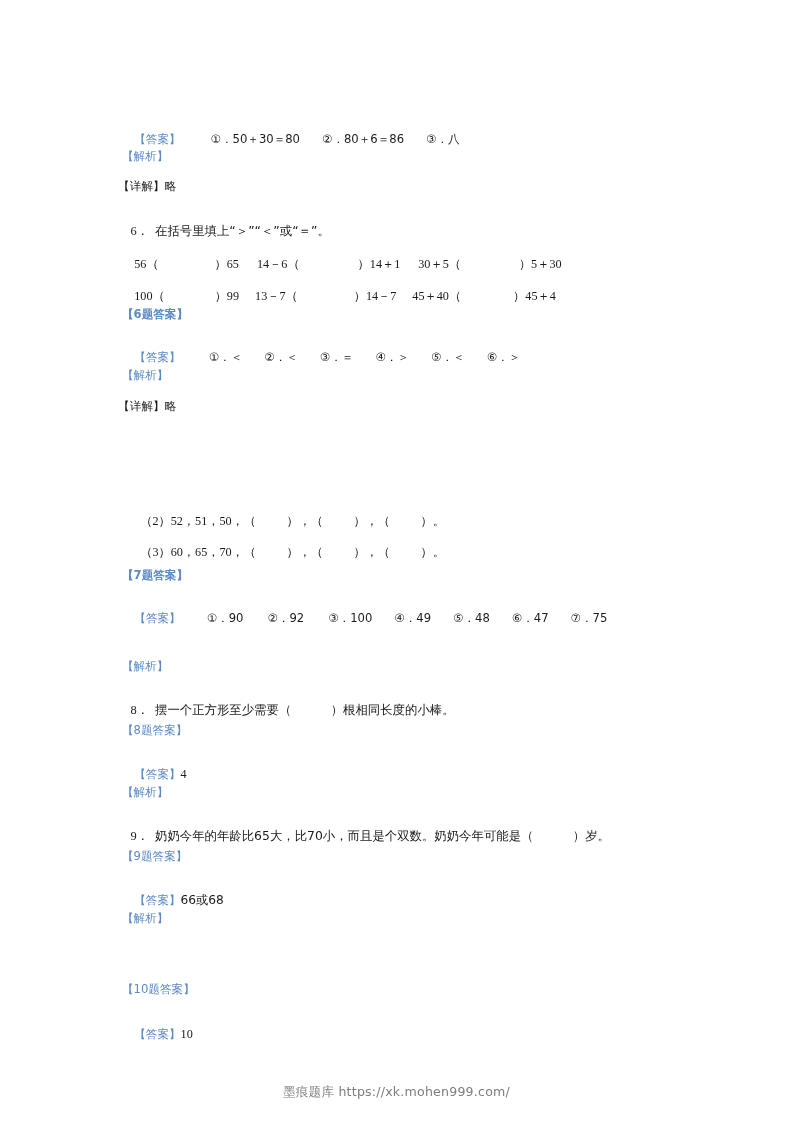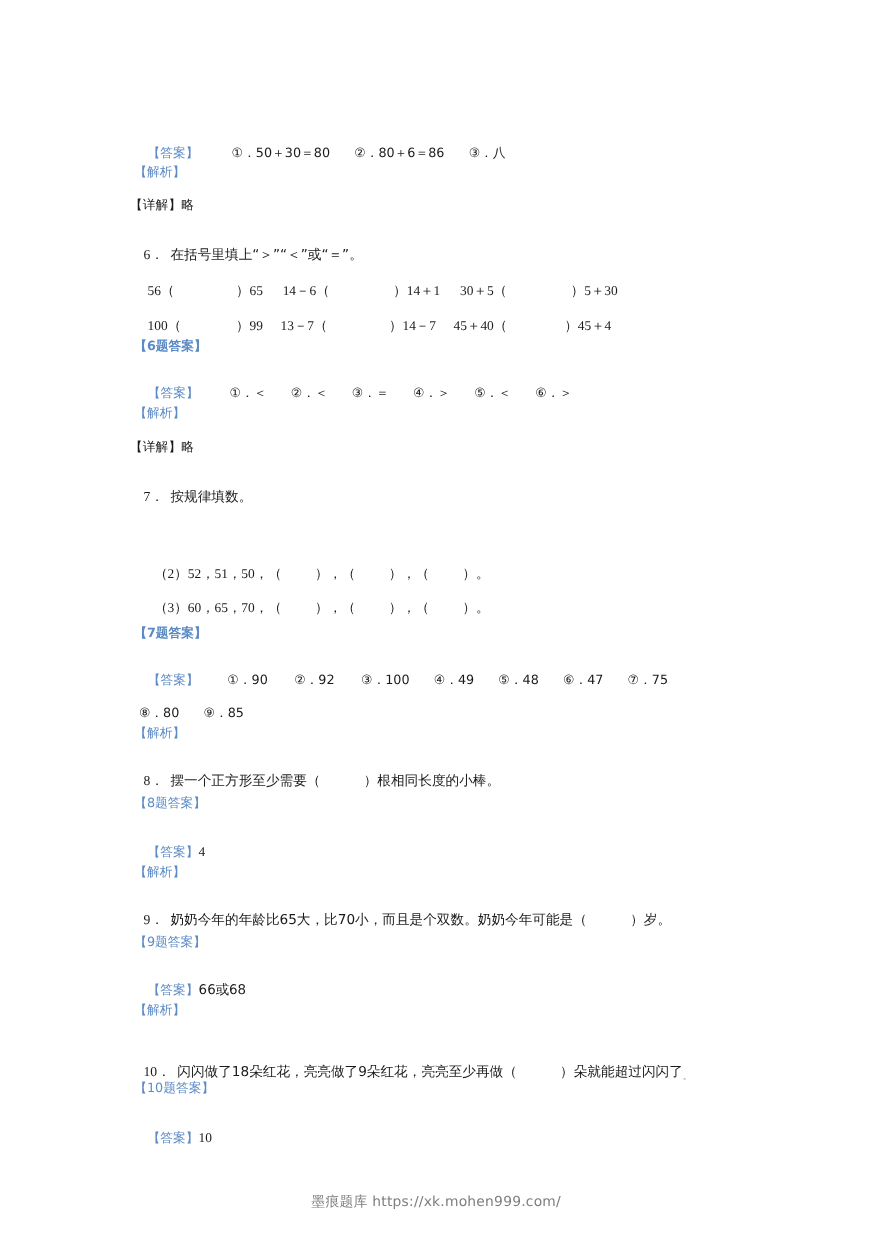--- a/index.html
+++ b/index.html
@@ -101,42 +101,36 @@
   <div class="line tag-blue" style="left:122px; top:293px;font-weight:bold;">【6题答案】</div>
 
   <div class="line answers-row" style="left:122px; top:323px;">
     <span class="tag-blue">【答案】</span><span style="display:inline-block;width:28px;"></span><span class="circ">①．＜</span><span style="display:inline-block;width:22px;"></span><span class="circ">②．＜</span><span style="display:inline-block;width:22px;"></span><span class="circ">③．＝</span><span style="display:inline-block;width:22px;"></span><span class="circ">④．＞</span><span style="display:inline-block;width:22px;"></span><span class="circ">⑤．＜</span><span style="display:inline-block;width:22px;"></span><span class="circ">⑥．＞</span>
   </div>
 
   <div class="line tag-blue" style="left:122px; top:354px;">【解析】</div>
 
   <div class="line tag" style="left:118px; top:385px;">【详解】略</div>
 
-  <div class="line qline" style="left:118px; top:417px;">
-    <span class="num">7．</span><span style="display:inline-block;width:6px;"></span><span class="cjk">按规律填数。</span>
-  </div>
 
 
   <div class="line" style="left:128px; top:487px;">
     <span class="num">（2）52，51，50，（          ），（          ），（          ）。</span>
   </div>
 
   <div class="line" style="left:128px; top:518px;">
     <span class="num">（3）60，65，70，（          ），（          ），（          ）。</span>
   </div>
 
   <div class="line tag-blue" style="left:122px; top:554px;font-weight:bold;">【7题答案】</div>
 
   <div class="line answers-row" style="left:122px; top:584px;">
     <span class="tag-blue">【答案】</span><span style="display:inline-block;width:26px;"></span><span class="circ">①．90</span><span style="display:inline-block;width:24px;"></span><span class="circ">②．92</span><span style="display:inline-block;width:24px;"></span><span class="circ">③．100</span><span style="display:inline-block;width:22px;"></span><span class="circ">④．49</span><span style="display:inline-block;width:22px;"></span><span class="circ">⑤．48</span><span style="display:inline-block;width:22px;"></span><span class="circ">⑥．47</span><span style="display:inline-block;width:22px;"></span><span class="circ">⑦．75</span>
   </div>
 
-  <div class="line answers-row" style="left:114px; top:614px;">
-    <span class="circ">⑧．80</span><span style="display:inline-block;width:22px;"></span><span class="circ">⑨．85</span>
-  </div>
 
   <div class="line tag-blue" style="left:122px; top:645px;">【解析】</div>
 
   <div class="line qline" style="left:118px; top:676px;">
     <span class="num">8．</span><span style="display:inline-block;width:6px;"></span><span class="cjk">摆一个正方形至少需要（          ）根相同长度的小棒。</span>
   </div>
 
   <div class="line tag-blue" style="left:122px; top:709px;">【8题答案】</div>
 
   <div class="line" style="left:122px; top:740px;">
@@ -150,23 +144,20 @@
   </div>
 
   <div class="line tag-blue" style="left:122px; top:835px;">【9题答案】</div>
 
   <div class="line" style="left:122px; top:866px;">
     <span class="tag-blue">【答案】</span><span class="cjk">66或68</span>
   </div>
 
   <div class="line tag-blue" style="left:122px; top:897px;">【解析】</div>
 
-  <div class="line qline" style="left:118px; top:940px;">
-    <span class="num">10．</span><span style="display:inline-block;width:6px;"></span><span class="cjk">闪闪做了18朵红花，亮亮做了9朵红花，亮亮至少再做（          ）朵就能超过闪闪了</span><span class="smalldot">。</span>
-  </div>
 
   <div class="line tag-blue" style="left:122px; top:968px;">【10题答案】</div>
 
   <div class="line" style="left:122px; top:1000px;">
     <span class="tag-blue">【答案】</span><span class="num">10</span>
   </div>
 
   <div class="footer">
     <span>墨痕题库</span><span> </span><span>https://xk.mohen999.com/</span>
   </div>

